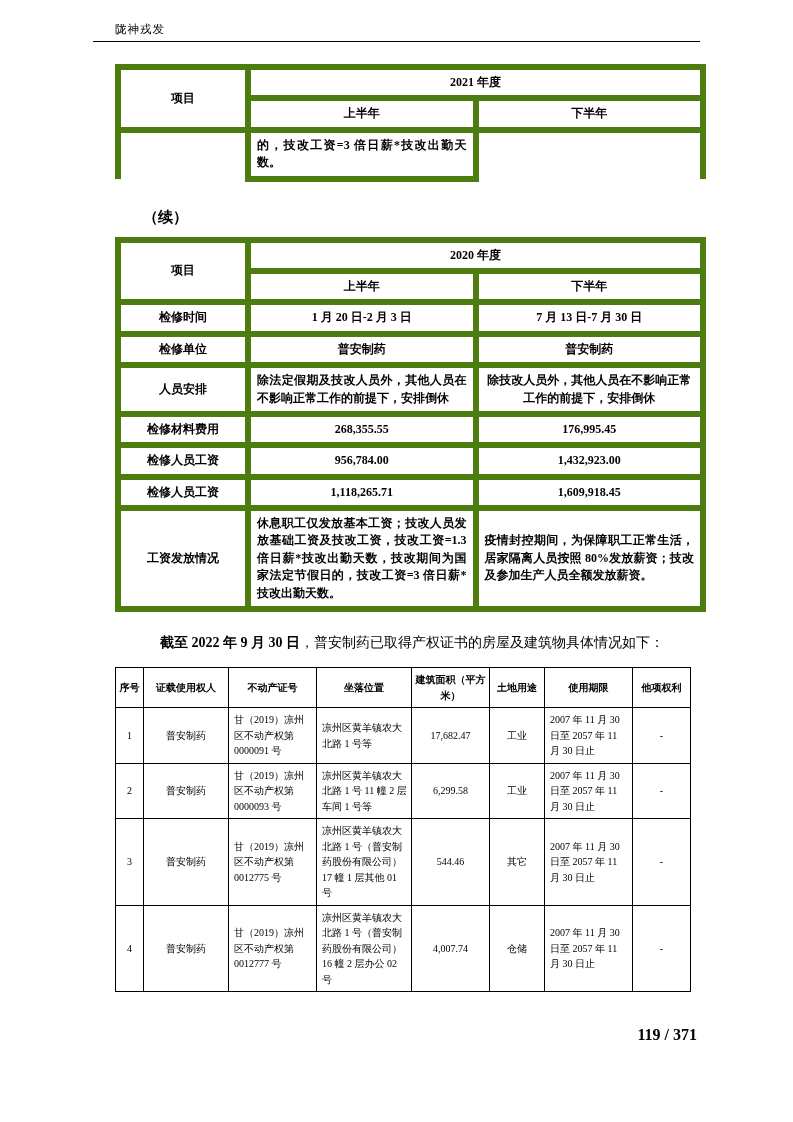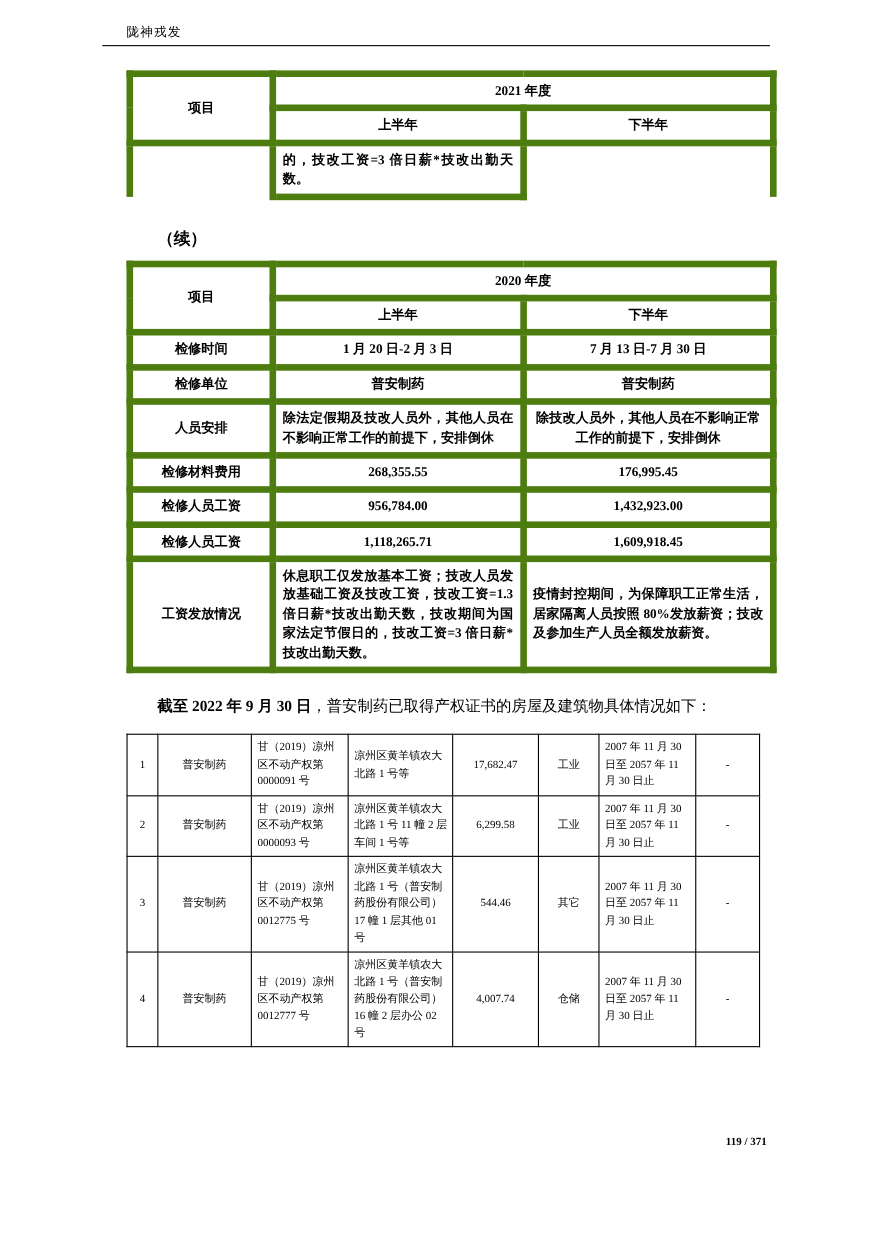--- a/index.html
+++ b/index.html
@@ -28,31 +28,31 @@
   .t12 td, .t12 th { border: 6px solid #4d7c0f; padding: 4px 6px; vertical-align: middle; text-align: center; line-height: 1.45; }
   .t12 .txt-just { text-align: justify; text-justify: inter-ideograph; margin-top: 28px; }
   .no-bottom { border-bottom: none !important; }
 
   .tbl1 { margin-top: 22px; }
   .continued { margin: 26px 0 10px 28px; font-size: 15px; font-weight: bold; }
   .tbl2 { margin-top: 4px; }
 
   .section-heading { margin: 20px 0 0 37px; font-size: 14px; font-weight: bold; }
   .para { margin-top: 16px; font-size: 14px; line-height: 2.1; text-indent: 2em; text-align: justify; }
-  .para .lead { font-weight: bold; }
+  .para .lead { font-weight: bold; margin-left: 17px; }
 
   
   .tbl3 { width: 575px; margin-top: 10px; font-size: 10px; }
   .tbl3 th, .tbl3 td { border: 1px solid #000; padding: 4px 3px; vertical-align: middle; text-align: center; line-height: 1.55; }
   .tbl3 th { font-weight: bold; }
   .tbl3 td.cell-left { text-align: left; padding-left: 5px; }
 
   .footer {
     position: absolute; right: 96px; bottom: 78px;
-    font-size: 10px; font-weight: bold;
+    font-size: 16px; font-weight: bold;
   }
 
   col.c-label { width: 130px; } col.c-half { width: 227.5px; }
   col.g1{width:28px;} col.g2{width:85px;} col.g3{width:88px;} col.g4{width:95px;}
   col.g5{width:78px;} col.g6{width:55px;} col.g7{width:88px;} col.g8{width:58px;}
 </style>
 </head>
 <body>
 
 <div class="page">
@@ -147,20 +147,30 @@
       <col class="g1">
         <col class="g2">
         <col class="g3">
         <col class="g4">
       <col class="g5">
         <col class="g6">
         <col class="g7">
         <col class="g8">
     </colgroup>
     <tbody>
+        <tr>
+      <th>序号</th>
+      <th>证载使用权人</th>
+      <th>不动产证号</th>
+      <th>坐落位置</th>
+      <th>建筑面积（平方米）</th>
+      <th>土地用途</th>
+      <th>使用期限</th>
+      <th>他项权利</th>
+    </tr>
     <tr>
       <td>1</td>
       <td>普安制药</td>
       <td class="cell-left">甘（2019）凉州区不动产权第 0000091 号</td>
       <td class="cell-left">凉州区黄羊镇农大北路 1 号等</td>
       <td>17,682.47</td>
       <td>工业</td>
       <td class="cell-left">2007 年 11 月 30 日至 2057 年 11 月 30 日止</td>
       <td>-</td>
     </tr>

